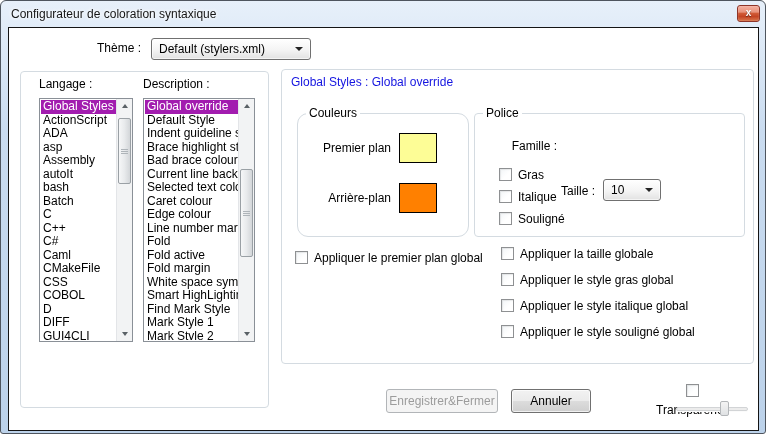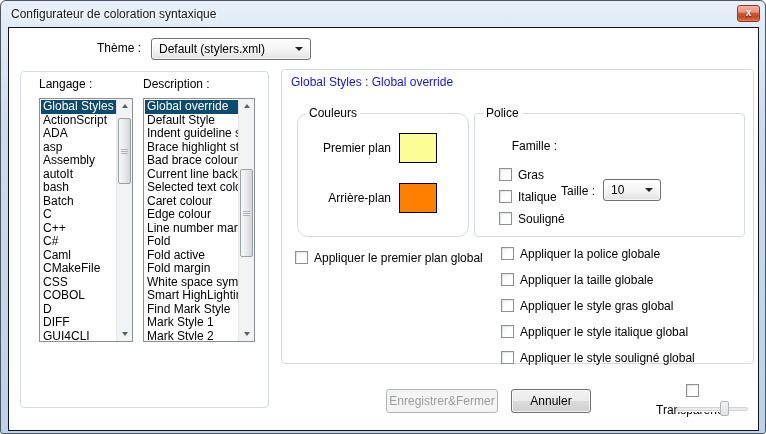--- a/index.html
+++ b/index.html
@@ -60,21 +60,21 @@
 
   
   .listbox {
     position:absolute; background:#fff; border:1px solid #8a9097; overflow:hidden;
   }
   .listbox .rows { position:absolute; left:1px; top:1px; right:1px; bottom:1px; overflow:hidden; }
   .list-row {
     height:13.5px; line-height:13.5px; padding-left:2px;
     white-space:nowrap; overflow:hidden; cursor:default;
   }
-  .list-row.selected { background:#0c4a6e; color:#fff; }
+  .list-row.selected { background:#a21caf; color:#fff; }
 
   
   .scrollbar {
     position:absolute; top:0; right:0; bottom:0; width:16px;
     background:#f2f3f4; border-left:1px solid #e3e5e8;
   }
   .sb-arrow { position:absolute; left:0; width:16px; height:14px; display:flex; align-items:center; justify-content:center; }
   .sb-arrow.up { top:0; } .sb-arrow.down { bottom:0; }
   .tri-up { width:0;height:0;border-left:3.5px solid transparent;border-right:3.5px solid transparent;border-bottom:4px solid #5a6166; }
   .tri-down { width:0;height:0;border-left:3.5px solid transparent;border-right:3.5px solid transparent;border-top:4px solid #5a6166; }
@@ -257,24 +257,20 @@
     <div class="cb-col" style="left:286px; top:222px; gap:28px;">
 
         <div class="cb-row">
           <span class="checkbox"></span>
           <span class="cb-label">Appliquer le premier plan global</span>
         </div>
 
       </div>
     <div class="cb-col" style="left:492px; top:218px; gap:11px;">
 
-        <div class="cb-row">
-          <span class="checkbox"></span>
-          <span class="cb-label">Appliquer la police globale</span>
-        </div>
 
         <div class="cb-row">
           <span class="checkbox"></span>
           <span class="cb-label">Appliquer la taille globale</span>
         </div>
 
         <div class="cb-row">
           <span class="checkbox"></span>
           <span class="cb-label">Appliquer le style gras global</span>
         </div>

